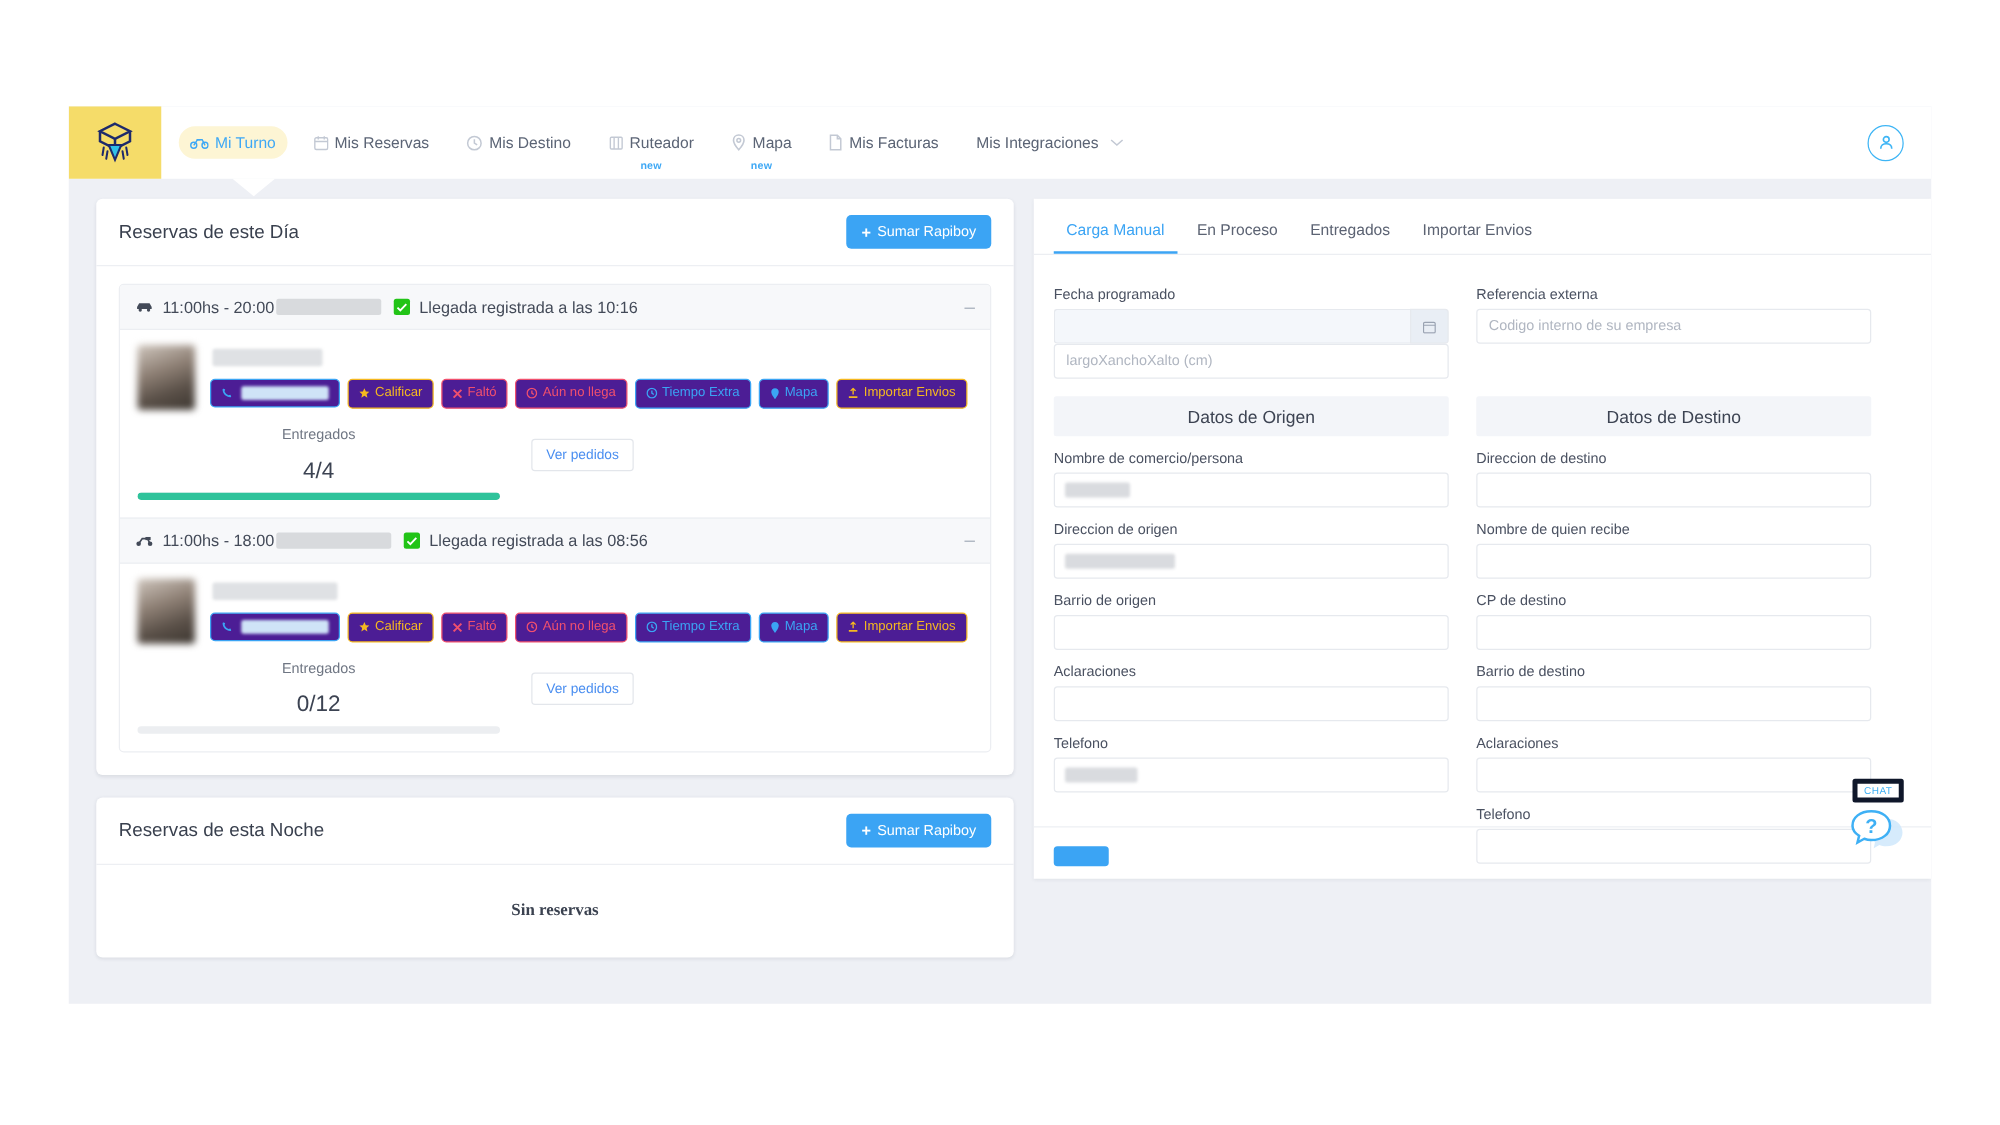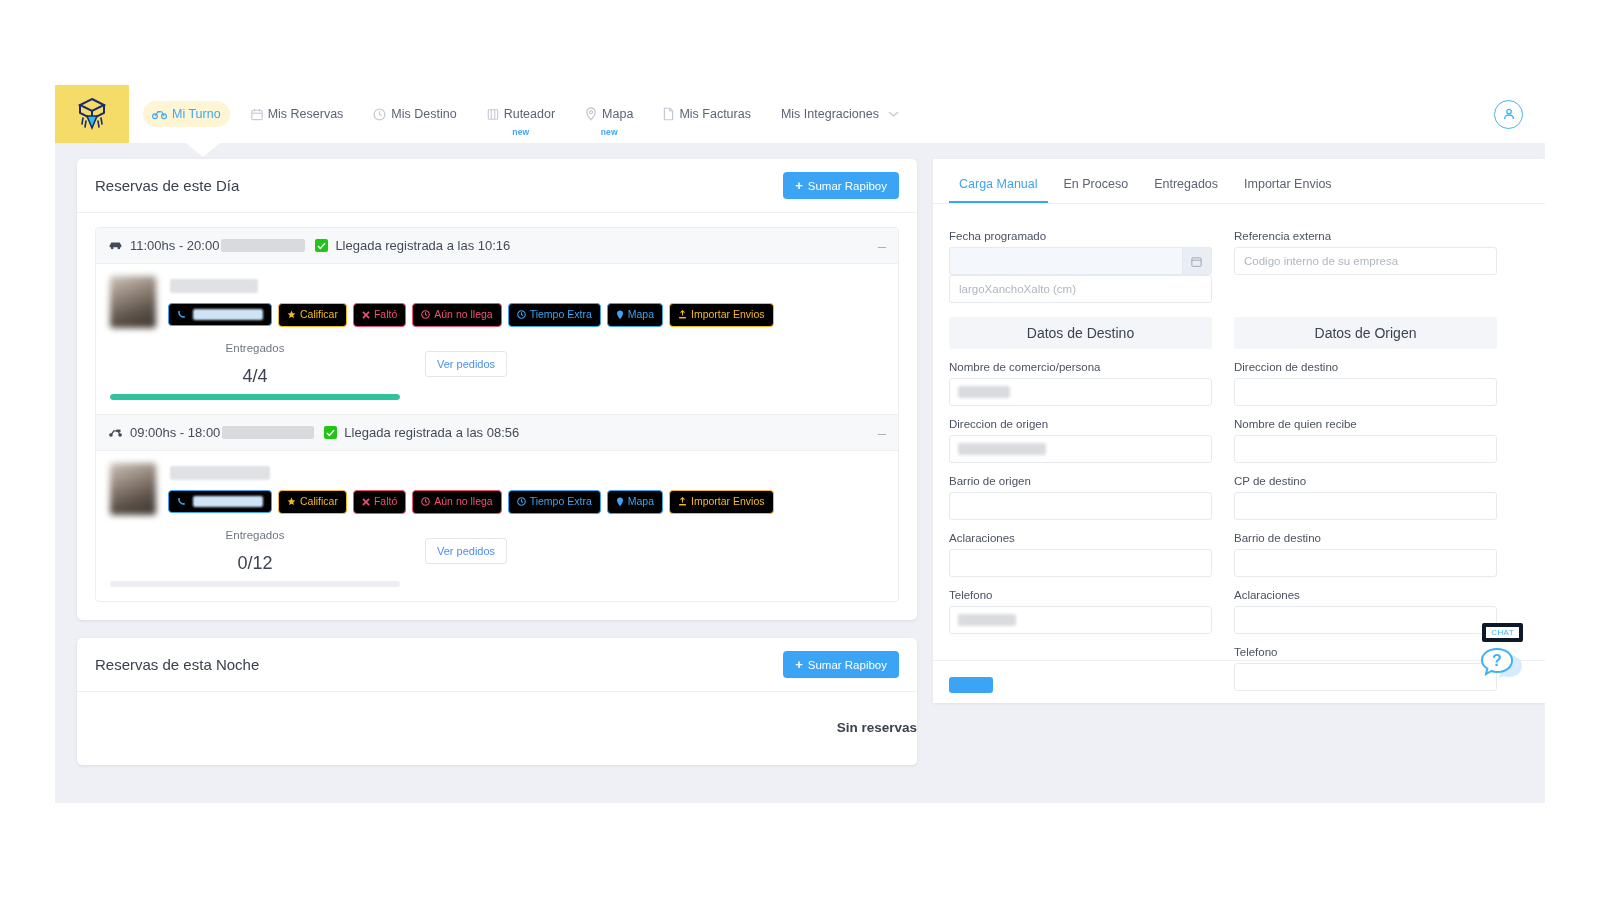--- a/index.html
+++ b/index.html
@@ -87,21 +87,21 @@
   }
 
   
   .content {
     display: flex;
     padding: 16px 0 0 0;
     gap: 0;
     height: 660px;
   }
   .col-left {
-    width: 878px;
+    width: 772px;
     padding: 0 16px 0 22px;
     border-radius: 31px;
   }
   .col-right {
     flex: 1;
     padding: 0 0 0 0;
   }
 
   
   .card {
@@ -189,21 +189,21 @@
     background: #dfe1e4;
     height: 14px;
     width: 88px;
     border-radius: 2px;
     filter: blur(1.1px);
     margin: 3px 0 10px 2px;
   }
   .btn-row { display: flex; gap: 6px; flex-wrap: nowrap; align-items: center; }
   .obtn {
     border-radius: 4px;
-    background: #000000;
+    background: #4c1d95;
     font-size: 10.5px;
     padding: 5px 8px;
     display: inline-flex; align-items: center; gap: 4px;
     cursor: pointer;
     white-space: nowrap;
     line-height: 1.1;
     font-family: "Liberation Sans", sans-serif;
   }
   .obtn.blue { border: 1.3px solid #3ba4f4; color: #3ba4f4; }
   .obtn.yellow { border: 1.3px solid #f5b820; color: #f5b820; }
@@ -242,25 +242,26 @@
     font-size: 11px;
     padding: 6px 11px;
     border-radius: 3px;
     cursor: pointer;
     margin-left: 25px;
     margin-top: 9px;
     font-family: "Liberation Sans", sans-serif;
   }
 
   .sin-reservas {
-    text-align: right;
+    text-align: center;
     font-size: 13.5px;
     font-weight: bold;
     color: #3b4250;
     padding: 28px 0 30px 0;
+    font-family: Liberation Serif, serif;
   }
 
   
   .panel {
     background: #fff;
     height: 544px;
     box-shadow: 0 1px 3px rgba(40,50,70,.07);
     position: relative;
     overflow: hidden;
   }
@@ -563,21 +564,21 @@
 
             <div class="resv-row-head" style="border-top:1px solid #eceef2;">
               <span class="veh">
                 <svg width="15" height="11" viewBox="0 0 18 12">
                     <circle cx="3.5" cy="9" r="2.2" fill="#434a58"></circle>
                     <circle cx="14.5" cy="9" r="2.2" fill="#434a58"></circle>
                     <path d="M3.5 9 L7 4 L12 4 L14.5 9" fill="none" stroke="#434a58" stroke-width="1.6"></path>
                     <rect x="10" y="2.5" width="5" height="3" fill="#434a58"></rect>
                   </svg>
               </span>
-              <span>09:00hs - 18:00</span>
+              <span>11:00hs - 18:00</span>
               <span class="redact" style="width:92px;margin-left:2px;"></span>
               <span class="chk">
                 <svg width="9" height="8" viewBox="0 0 10 9">
                     <path d="M1 4.6 L3.6 7.2 L9 1.4" fill="none" stroke="#fff" stroke-width="1.7"></path>
                   </svg>
               </span>
               <span>Llegada registrada a las 08:56</span>
               <span class="collapse-dash">–</span>
             </div>
 
@@ -693,22 +694,22 @@
               <div class="flabel">Referencia externa</div>
               <input class="fin" placeholder="Codigo interno de su empresa" style="">
             </div>
           </div>
 
           <div>
             <input class="fin" style="width: calc(50% - 11px);" placeholder="largoXanchoXalto (cm)">
           </div>
 
           <div class="grid2">
+            <div class="colf" style="background:#f3f5f9;text-align:center;font-size:14px;color:#3c4352;padding:8px 0;border-radius:2px;margin-top:14px;">Datos de Origen</div>
             <div class="colf" style="background:#f3f5f9;text-align:center;font-size:14px;color:#3c4352;padding:8px 0;border-radius:2px;margin-top:14px;">Datos de Destino</div>
-            <div class="colf" style="background:#f3f5f9;text-align:center;font-size:14px;color:#3c4352;padding:8px 0;border-radius:2px;margin-top:14px;">Datos de Origen</div>
           </div>
 
           <div class="grid2">
             <div class="colf">
               <div>
                 <div class="flabel">Nombre de comercio/persona</div>
                 <div class="fwrap"><input class="fin" style=""><span class="val-redact" style="width:52px;"></span></div>
               </div>
               <div>
                 <div class="flabel">Direccion de origen</div>

